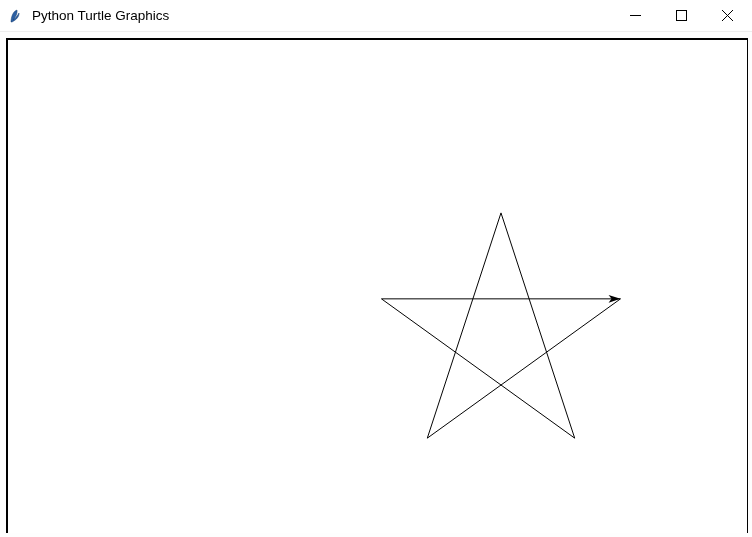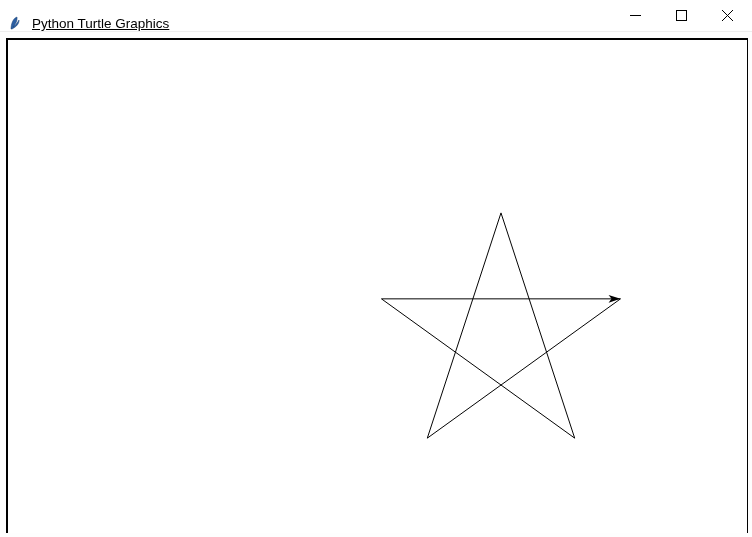--- a/index.html
+++ b/index.html
@@ -7,25 +7,24 @@
       width: 752px;
       height: 537px;
       font-family: "Segoe UI", Tahoma, sans-serif;
       font-size: 13px;
       background: #fff;
       overflow: hidden;
     }
     .titlebar {
       height: 32px;
       display: flex;
-      align-items: flex-end;
+      align-items: center;
       background: #fff;
       padding: 0 2px 0 8px;
       border-bottom: 1px solid #eee;
-      text-decoration: underline;
     }
     .titlebar .app-icon {
       width: 16px; height: 16px;
       margin-right: 8px;
       display: flex; align-items: center; justify-content: center;
     }
     .titlebar .title {
       flex: 0 0 auto;
       color: #000;
       font-size: 13.5px;

